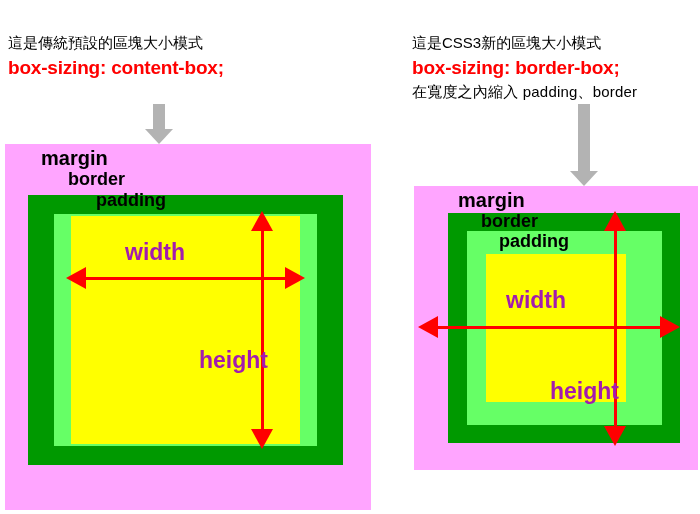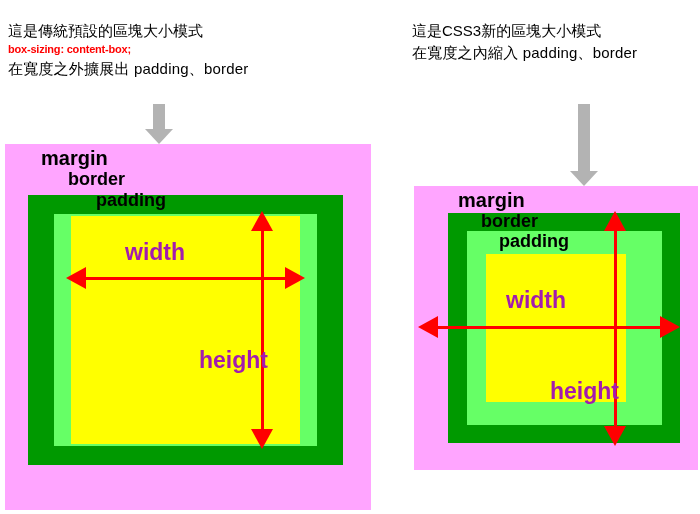--- a/index.html
+++ b/index.html
@@ -10,29 +10,29 @@
   body {
     width: 700px;
     height: 514px;
     position: relative;
     overflow: hidden;
     font-family: "Liberation Sans", "DejaVu Sans", sans-serif;
     -webkit-font-smoothing: antialiased;
   }
 
   
-  .caption { position: absolute; line-height: 1.45; }
+  .caption { position: absolute; line-height: 1.45; margin-top: 12px; }
   .caption .line { white-space: nowrap; display: block; }
   .cap-normal {
     font-size: 15px;
     font-weight: 400;
     color: #000000;
   }
   .cap-code {
-    font-size: 11px;
+    font-size: 19px;
     font-weight: bold;
     color: #ff0000;
     letter-spacing: -0.2px;
   }
   .cap-normal-sp { letter-spacing: 0.2px; }
 
   #caption-left  { left: 8px;  top: 20px; }
   #caption-right { left: 412px; top: 20px; }
 
   
@@ -148,25 +148,25 @@
   #diagram-border-box .arrow-v { left: 189px; top: 25px; width: 24px; height: 235px; }
   #diagram-border-box .lbl-width  { left: 92px;  top: 103px; font-size: 23px; }
   #diagram-border-box .lbl-height { left: 136px; top: 194px; font-size: 23px; }
 </style>
 </head>
 <body>
 
 <div class="caption" id="caption-left">
   <span class="line cap-normal">這是傳統預設的區塊大小模式</span>
   <span class="line cap-code">box-sizing: content-box;</span>
-  <span class="line cap-normal cap-normal-sp">在寬度之外擴展出  padding、border</span>
 </div>
 
 <div class="caption" id="caption-right">
   <span class="line cap-normal">這是CSS3新的區塊大小模式</span>
+  <span class="line cap-code">box-sizing: border-box;</span>
   <span class="line cap-normal cap-normal-sp">在寬度之內縮入  padding、border</span>
 </div>
 
 <div class="grey-arrow" id="grey-arrow-left">
   <div class="shaft"></div>
   <div class="head"></div>
 </div>
 <div class="grey-arrow" id="grey-arrow-right">
   <div class="shaft"></div>
   <div class="head"></div>

